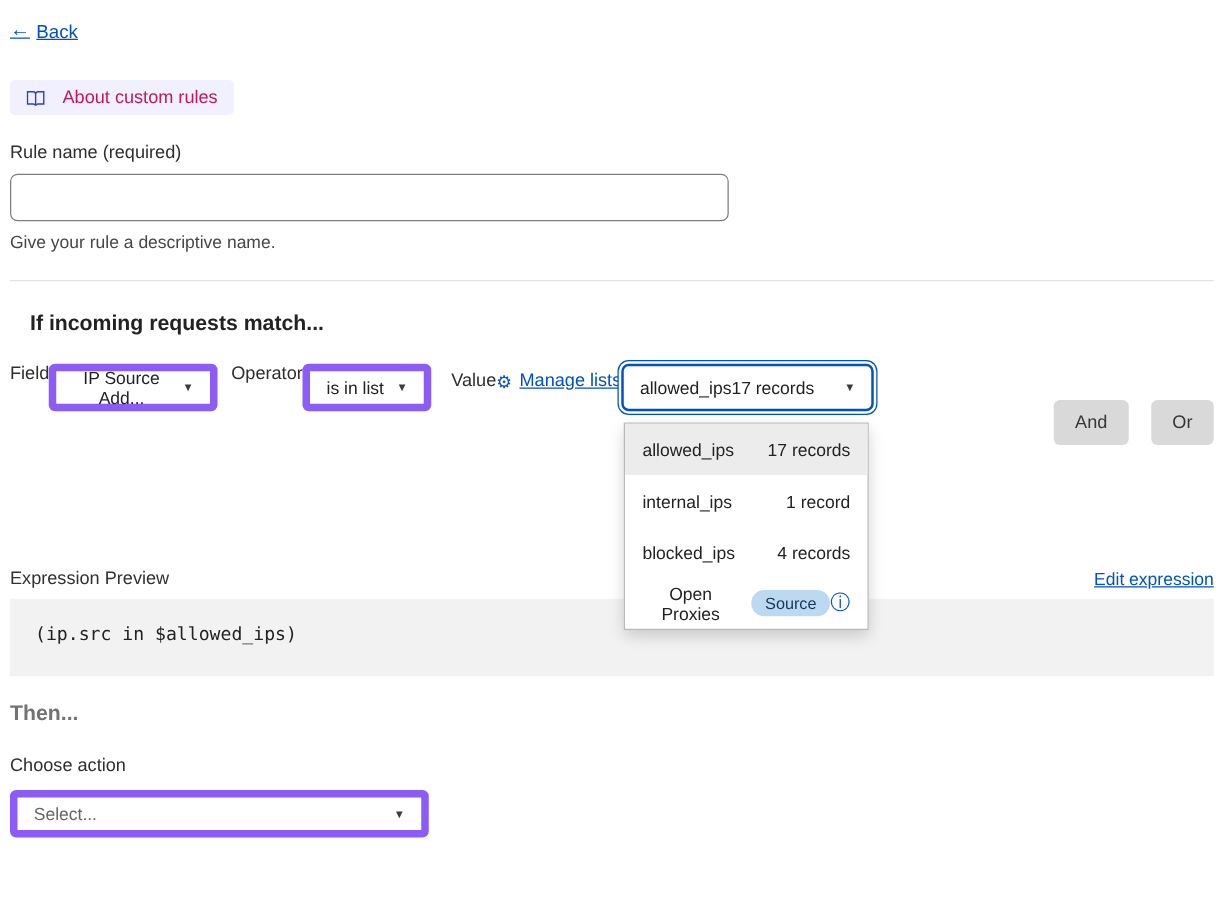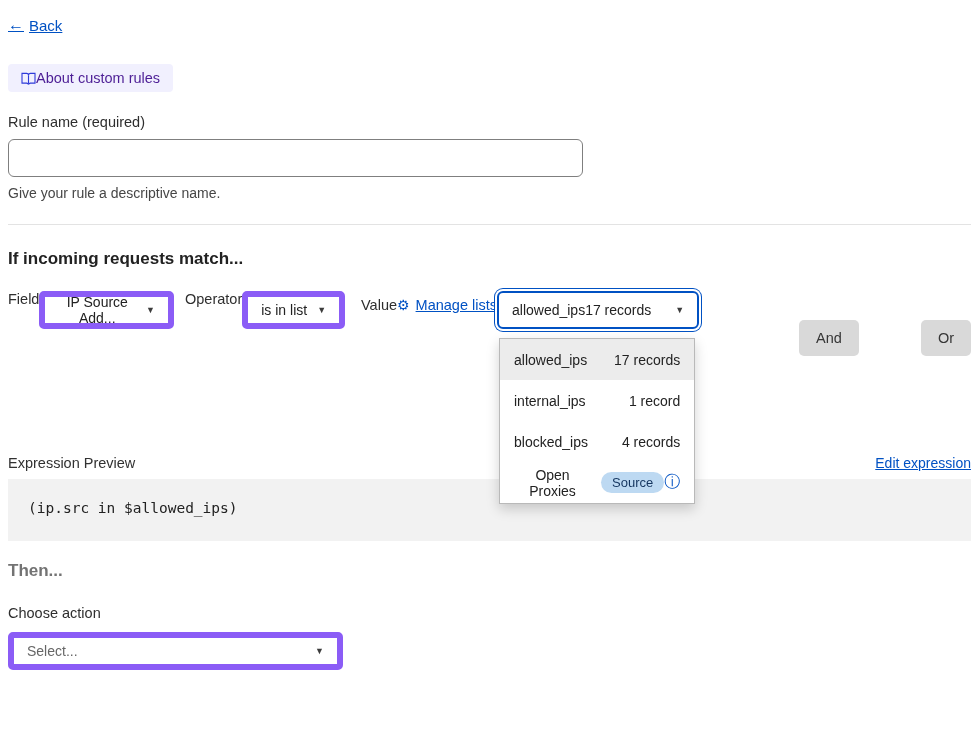--- a/index.html
+++ b/index.html
@@ -20,39 +20,39 @@
   }
 
   
   .back { display: inline-flex; align-items: center; gap: 5px; font-size: 15px; }
   .back .arrow { text-decoration: none; font-size: 16px; }
 
   
   .title-row { display: flex; align-items: center; gap: 16px; margin-top: 30px; }
   h1 { font-size: 23px; font-weight: 700; color: #222; letter-spacing: .2px; }
   .about-chip {
-    display: inline-flex; align-items: center; gap: 0;
-    background: #f1f0fe; color: #4c1d95;
+    display: inline-flex; align-items: center; gap: 14px;
+    background: #f1f0fe; color: #be185d;
     padding: 6px 13px; border-radius: 4px;
     font-size: 14.5px; text-decoration: none; cursor: pointer;
   }
 
   
   .field-label { margin-top: 22px; font-size: 14.5px; color: #2e2e2e; }
   .rule-input {
     display: block; margin-top: 9px; width: 575px; height: 38px;
     border: 1px solid #7f7f7f; border-radius: 6px;
     padding: 0 12px; font-size: 14px; font-family: inherit; color: #222;
     outline: none; background: #fff;
   }
   .help { margin-top: 8px; font-size: 14px; color: #464646; }
 
   hr.divider { border: none; border-top: 1px solid #e3e3e3; margin-top: 23px; }
 
-  .section-title { margin-top: 24px; font-size: 17px; font-weight: 700; color: #222; }
+  .section-title { margin-top: 24px; font-size: 17px; font-weight: 700; color: #222; margin-left: 16px; }
 
   
   .match-row { display: flex; margin-top: 22px; align-items: flex-start; }
   .col { display: flex; flex-direction: row; text-align: center; }
   .col-field { width: 166px; margin-right: 11px; }
   .col-op { width: 166px; margin-right: 10px; }
   .col-value { flex: 1; margin-right: 6px; }
   .col-andor { padding-top: 29px; display: flex; flex-direction: row; gap: 18px; }
   .col-label { font-size: 14.5px; margin-bottom: 12px; color: #2e2e2e; }
   .value-label-row { display: flex; justify-content: space-between; align-items: center; margin-bottom: 10px; }
@@ -73,21 +73,20 @@
     border-radius: 6px;
     box-shadow: 0 0 0 2px #ffffff, 0 0 0 3px #0051c3;
   }
   .value-right { display: flex; align-items: center; gap: 14px; }
 
   
   .btn {
     height: 36px; border: none; border-radius: 5px;
     font-size: 14.5px; padding: 0 17px; cursor: pointer;
     font-family: inherit;
-    margin-left: 44px;
   }
   .btn-gray { background: #d9d9d9; color: #363636; }
   .btn-blue { background: #0051c3; color: #ffffff; }
 
   
   .dropdown {
     position: absolute; top: calc(100% + 9px); left: 2px; right: 4px;
     background: #fff; border: 1px solid #b9b9b9;
     box-shadow: 0 5px 12px rgba(0,0,0,.18);
     z-index: 20;

